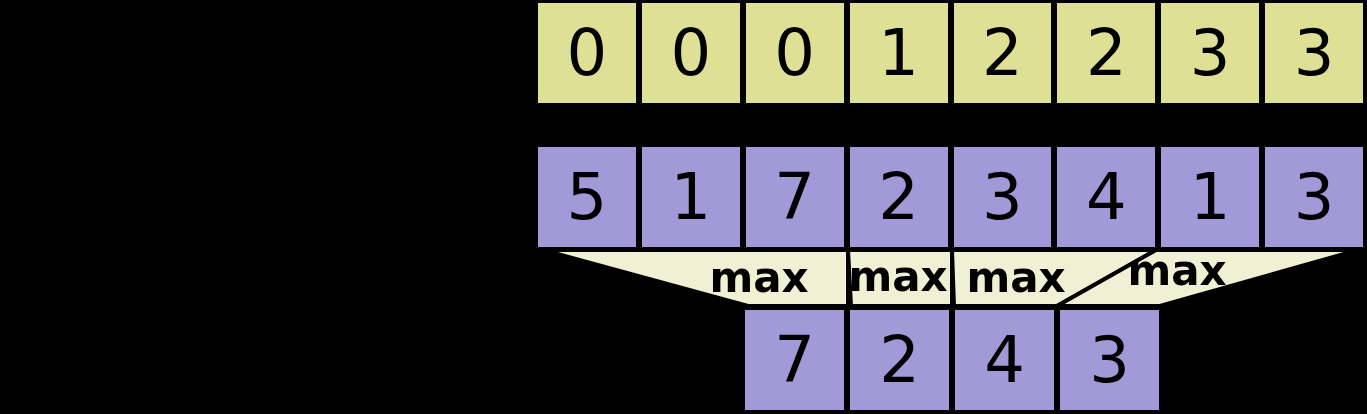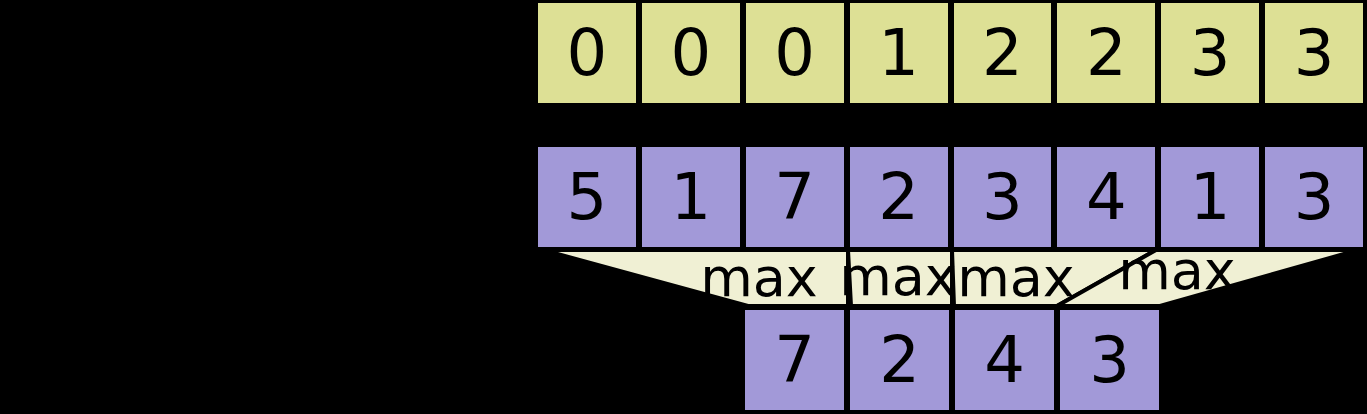--- a/index.html
+++ b/index.html
@@ -22,22 +22,23 @@
   .row-output{left:745px;top:310px;width:414px;height:100px;}
   .row-output .cell{background:var(--input-fill,#a299d8);}
   .band{position:absolute;left:0;top:0;pointer-events:none;}
   .funnel{
     fill:var(--operator-fill,#f0f0d4);
     stroke:var(--border,#000);
     stroke-width:4;
   }
   .op-label{
     position:absolute;transform:translate(-50%,-50%);
-    font-size:54px;line-height:1;color:var(--text,#000);
+    font-size:42px;line-height:1;color:var(--text,#000);
     white-space:nowrap;
+    font-weight:bold;
   }
   .op-0{left:759px;top:278px;}
   .op-1{left:898px;top:277px;}
   .op-2{left:1016px;top:278px;}
   .op-3{left:1177px;top:271px;}
 </style>
 </head>
 <body>
 
 <div class="stage">

